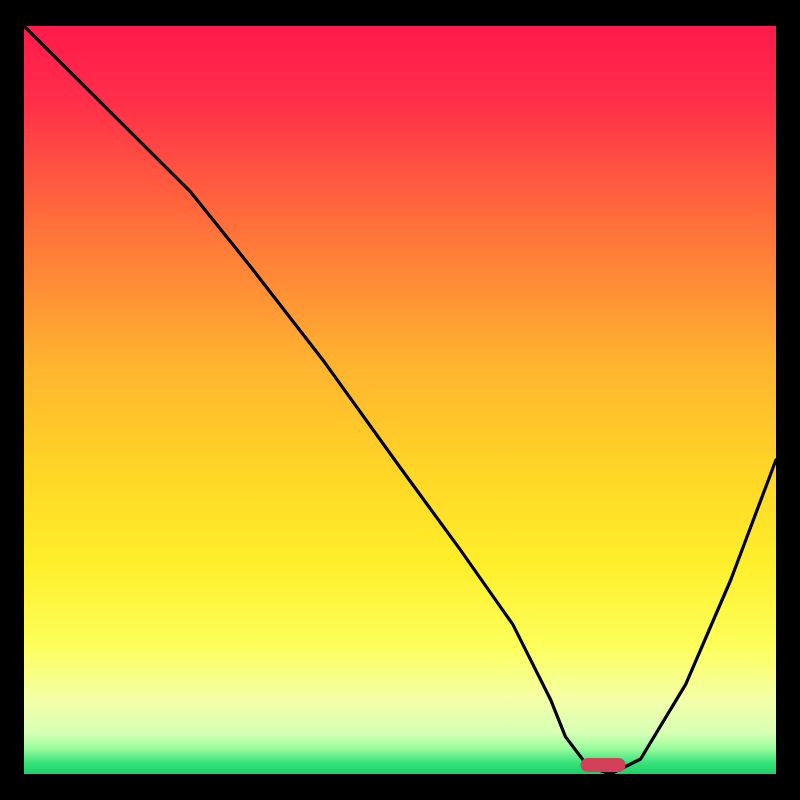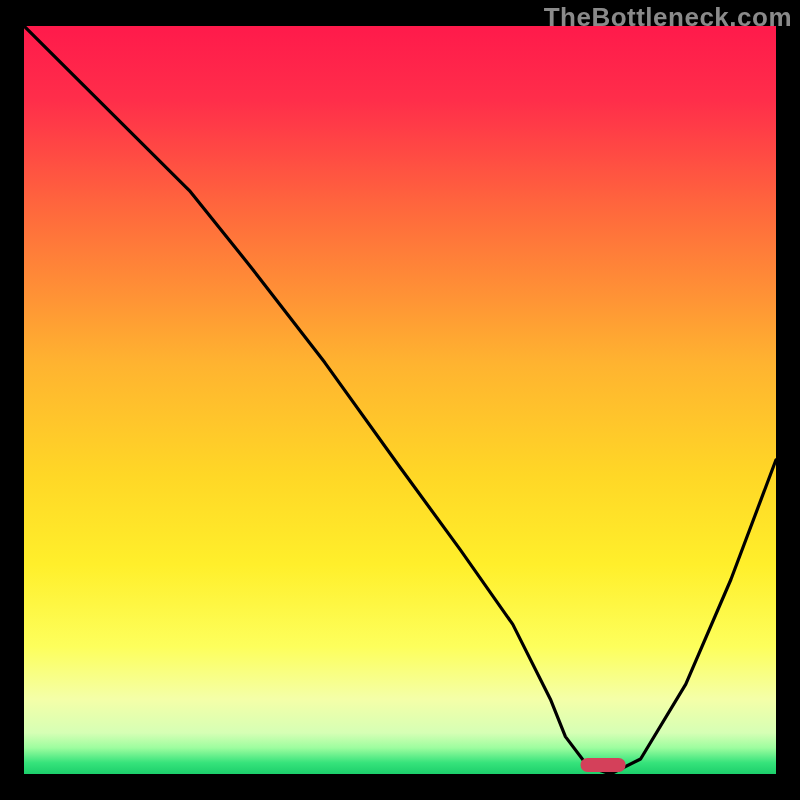--- a/index.html
+++ b/index.html
@@ -34,21 +34,20 @@
     top: 26px;
     width: 752px;
     height: 748px;
   }
   svg { display:block; }
 </style>
 </head>
 <body>
 <div class="frame">
 
-  <div class="watermark">TheBottleneck.com</div>
 
   <div class="plot">
     <svg id="chart-svg" width="752" height="748" viewBox="0 0 752 748">
         <defs>
           <linearGradient id="bg" x1="0" y1="0" x2="0" y2="1">
             <stop offset="0%" stop-color="#ff1a4b"></stop>
             <stop offset="10%" stop-color="#ff2e4a"></stop>
             <stop offset="25%" stop-color="#ff6a3c"></stop>
             <stop offset="45%" stop-color="#ffb330"></stop>
             <stop offset="60%" stop-color="#ffd726"></stop>

